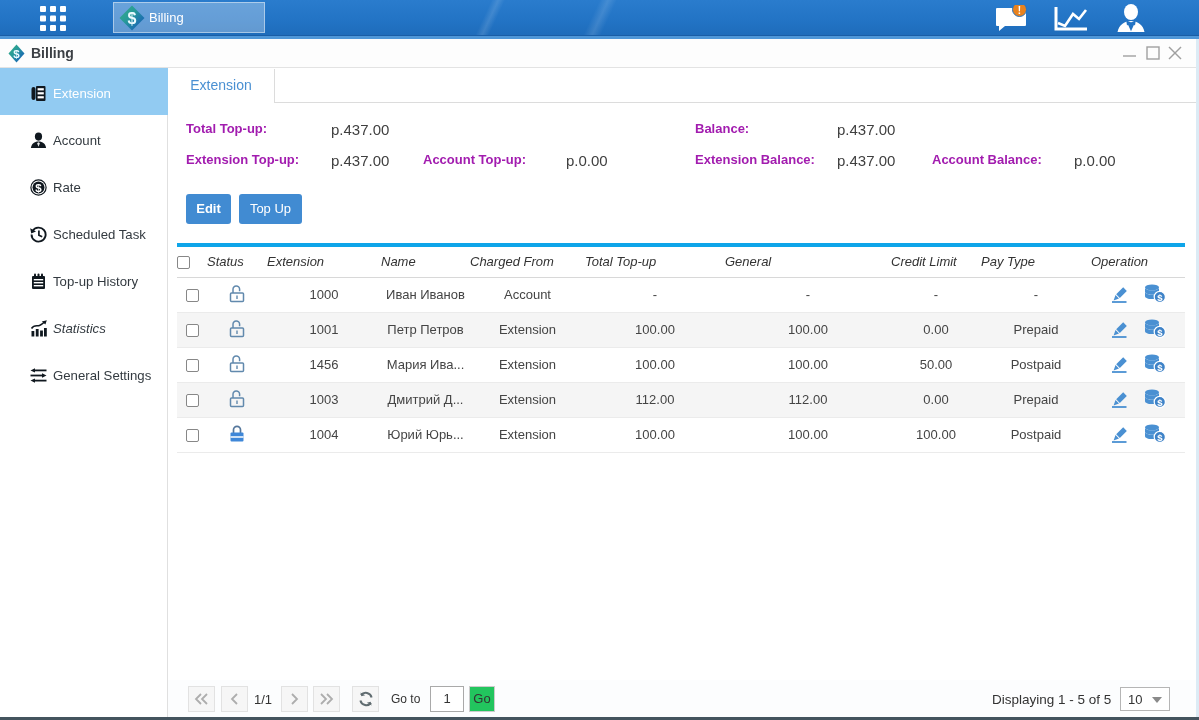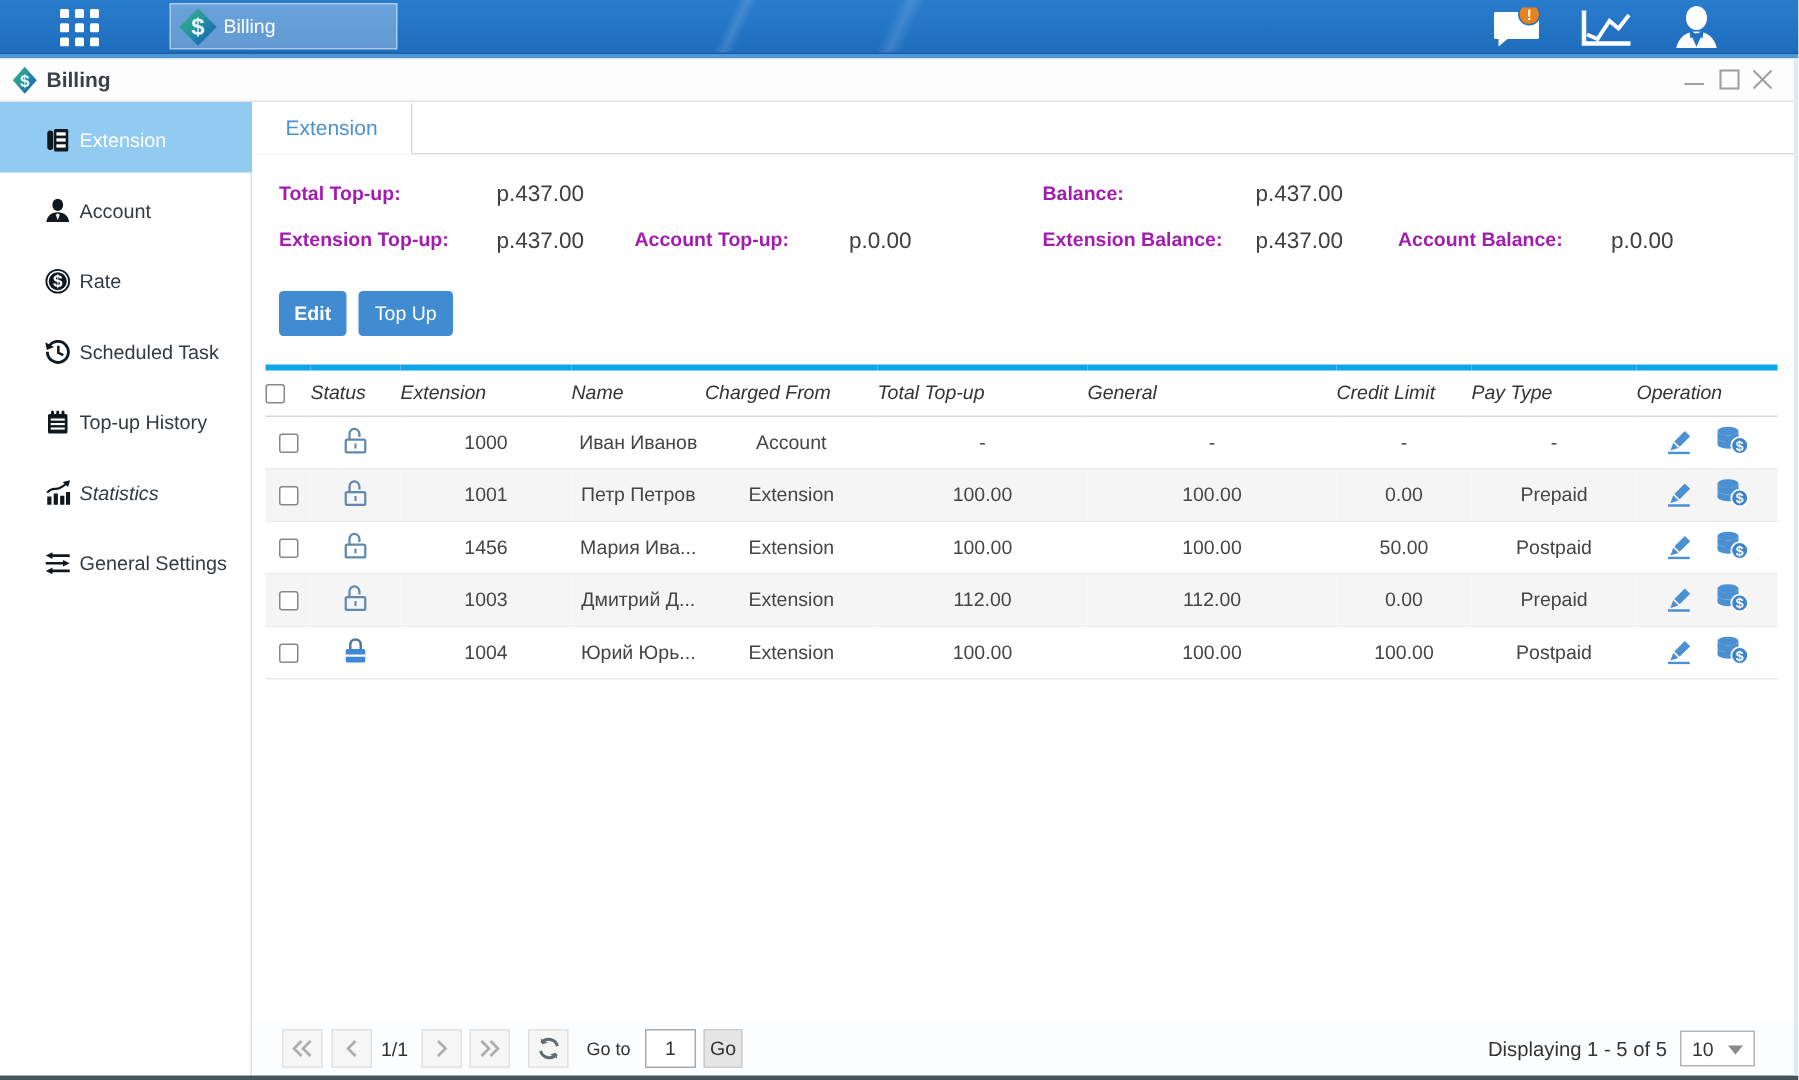--- a/index.html
+++ b/index.html
@@ -51,21 +51,21 @@
 tbody td { height:35px; border-bottom:1px solid #ebebeb; text-align:center; color:#444; }
 tr.alt td { background:#f5f5f5; }
 .cb { width:13px; height:13px; border:1px solid #878787; border-radius:2px; background:#fff; display:inline-block; vertical-align:middle; }
 
 
 #footer { left:168px; top:680px; width:1031px; height:37px; background:#fcfdfe; }
 .pgbtn { position:absolute; top:686px; width:27px; height:26px; background:#f6f6f6; border:1px solid #e2e2e2;
   color:#a9a9a9; font-size:17px; text-align:center; line-height:23px; font-weight:bold; }
 #goinput { position:absolute; left:430px; top:686px; width:34px; height:26px; border:1px solid #a9a9a9; background:#fff;
   font-size:13px; color:#333; text-align:center; line-height:24px; }
-#gobtn { position:absolute; left:469px; top:686px; width:26px; height:26px; background:#e5e5e5; border:1px solid #ccc;
+#gobtn { position:absolute; left:469px; top:686px; width:26px; height:26px; background:#22c55e; border:1px solid #ccc;
   color:#333; font-size:13px; text-align:center; line-height:24px; }
 #displaying { position:absolute; left:992px; top:692px; font-size:13.5px; color:#333; }
 #pagesize { position:absolute; left:1120px; top:687px; width:50px; height:24px; border:1px solid #b5b5b5; background:#fff; }
 #pagesize .num { position:absolute; left:7px; top:4px; font-size:13px; color:#333; }
 #pagesize .tri { position:absolute; right:7px; top:9px; width:0; height:0; border-left:5.5px solid transparent; border-right:5.5px solid transparent; border-top:6.5px solid #8a8a8a; }
 
 #bottombar { left:0; top:717px; width:1199px; height:3px; background:#44545e; }
 #rightedge { left:1196px; top:39px; width:3px; height:678px; background:#dcebf5; }
 </style>
 </head>

